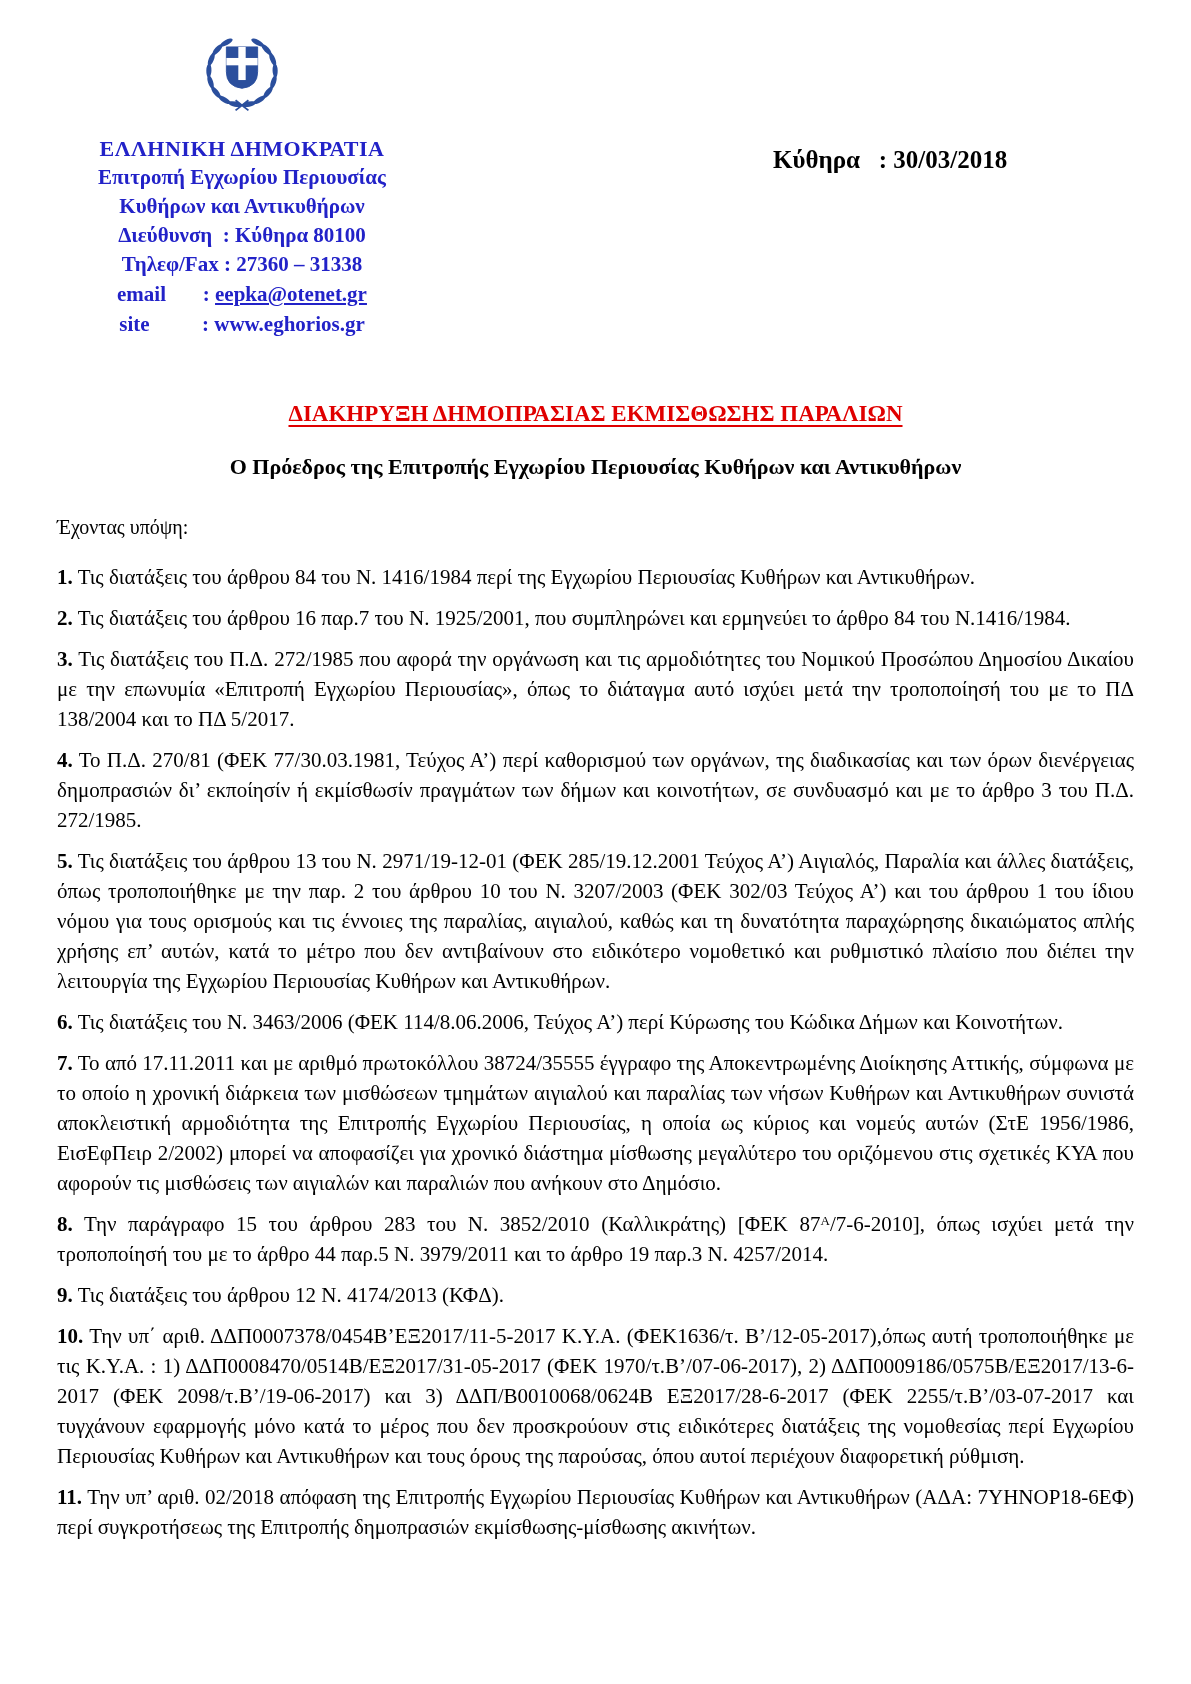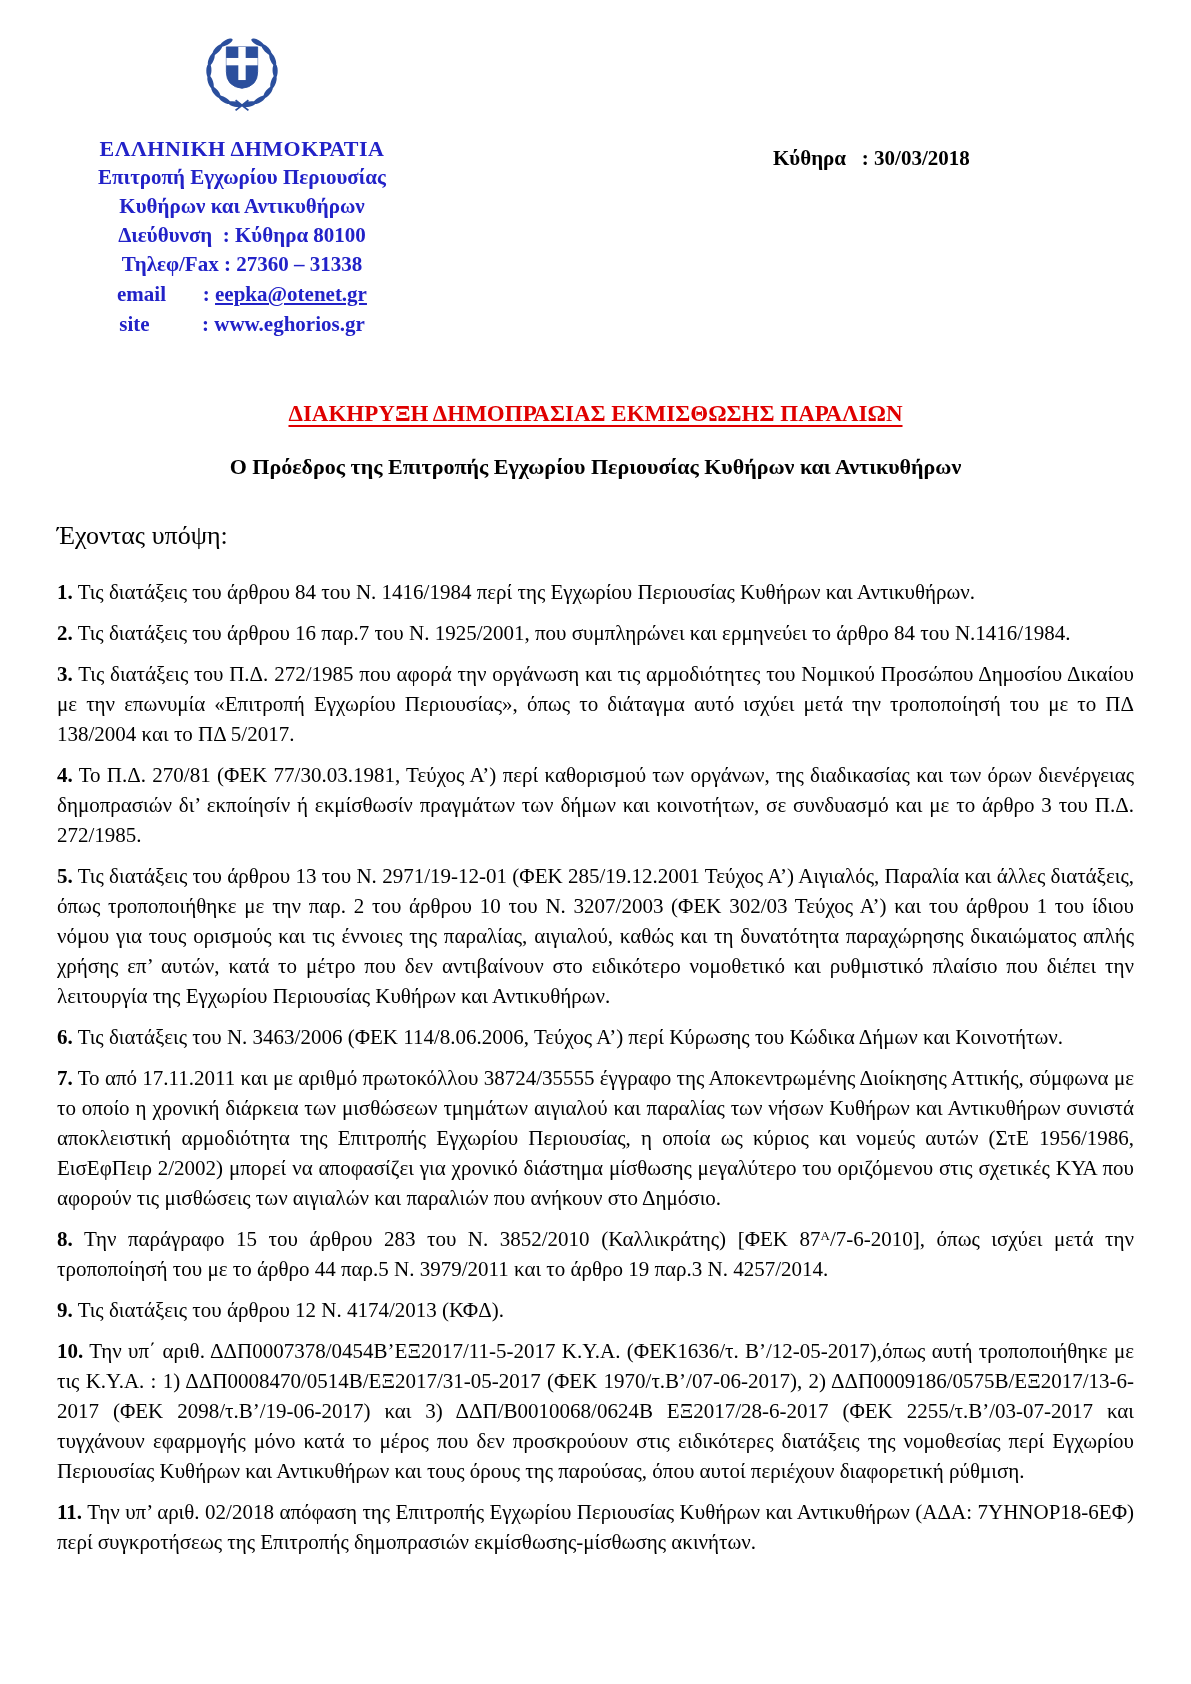--- a/index.html
+++ b/index.html
@@ -30,42 +30,42 @@
   }
   .agency-line.first { font-size: 22px; letter-spacing: 0.5px; margin-top: 14px; }
   .contact-line { white-space: pre; font-size: 21px; line-height: 30px; }
   .u { text-decoration: underline; }
   .date-line {
     position: absolute;
     top: 128px;
     left: 716px;
     color:#000000;
     font-weight: bold;
-    font-size: 21px;
+    font-size: 25px;
     white-space: pre;
   }
   
   .doc-title {
     margin-top: 62px;
     text-align: center;
     color: #E00000;
     font-weight: bold;
     font-size: 23px;
     text-decoration: underline;
     text-underline-offset: 4px;
   }
   .doc-subtitle {
     margin-top: 27px;
     text-align: center;
     font-weight: bold;
     font-size: 22px;
   }
   .intro {
-    margin-top: 41px;
-    font-size: 26px;
+    margin-top: 32px;
+    font-size: 20px;
     line-height: 30px;
   }
   .para {
     margin: 11px 0 0 0;
     font-size: 21px;
     line-height: 30px;
     text-align: justify;
   }
   .pnum { font-weight: bold; }
   .para sup {

